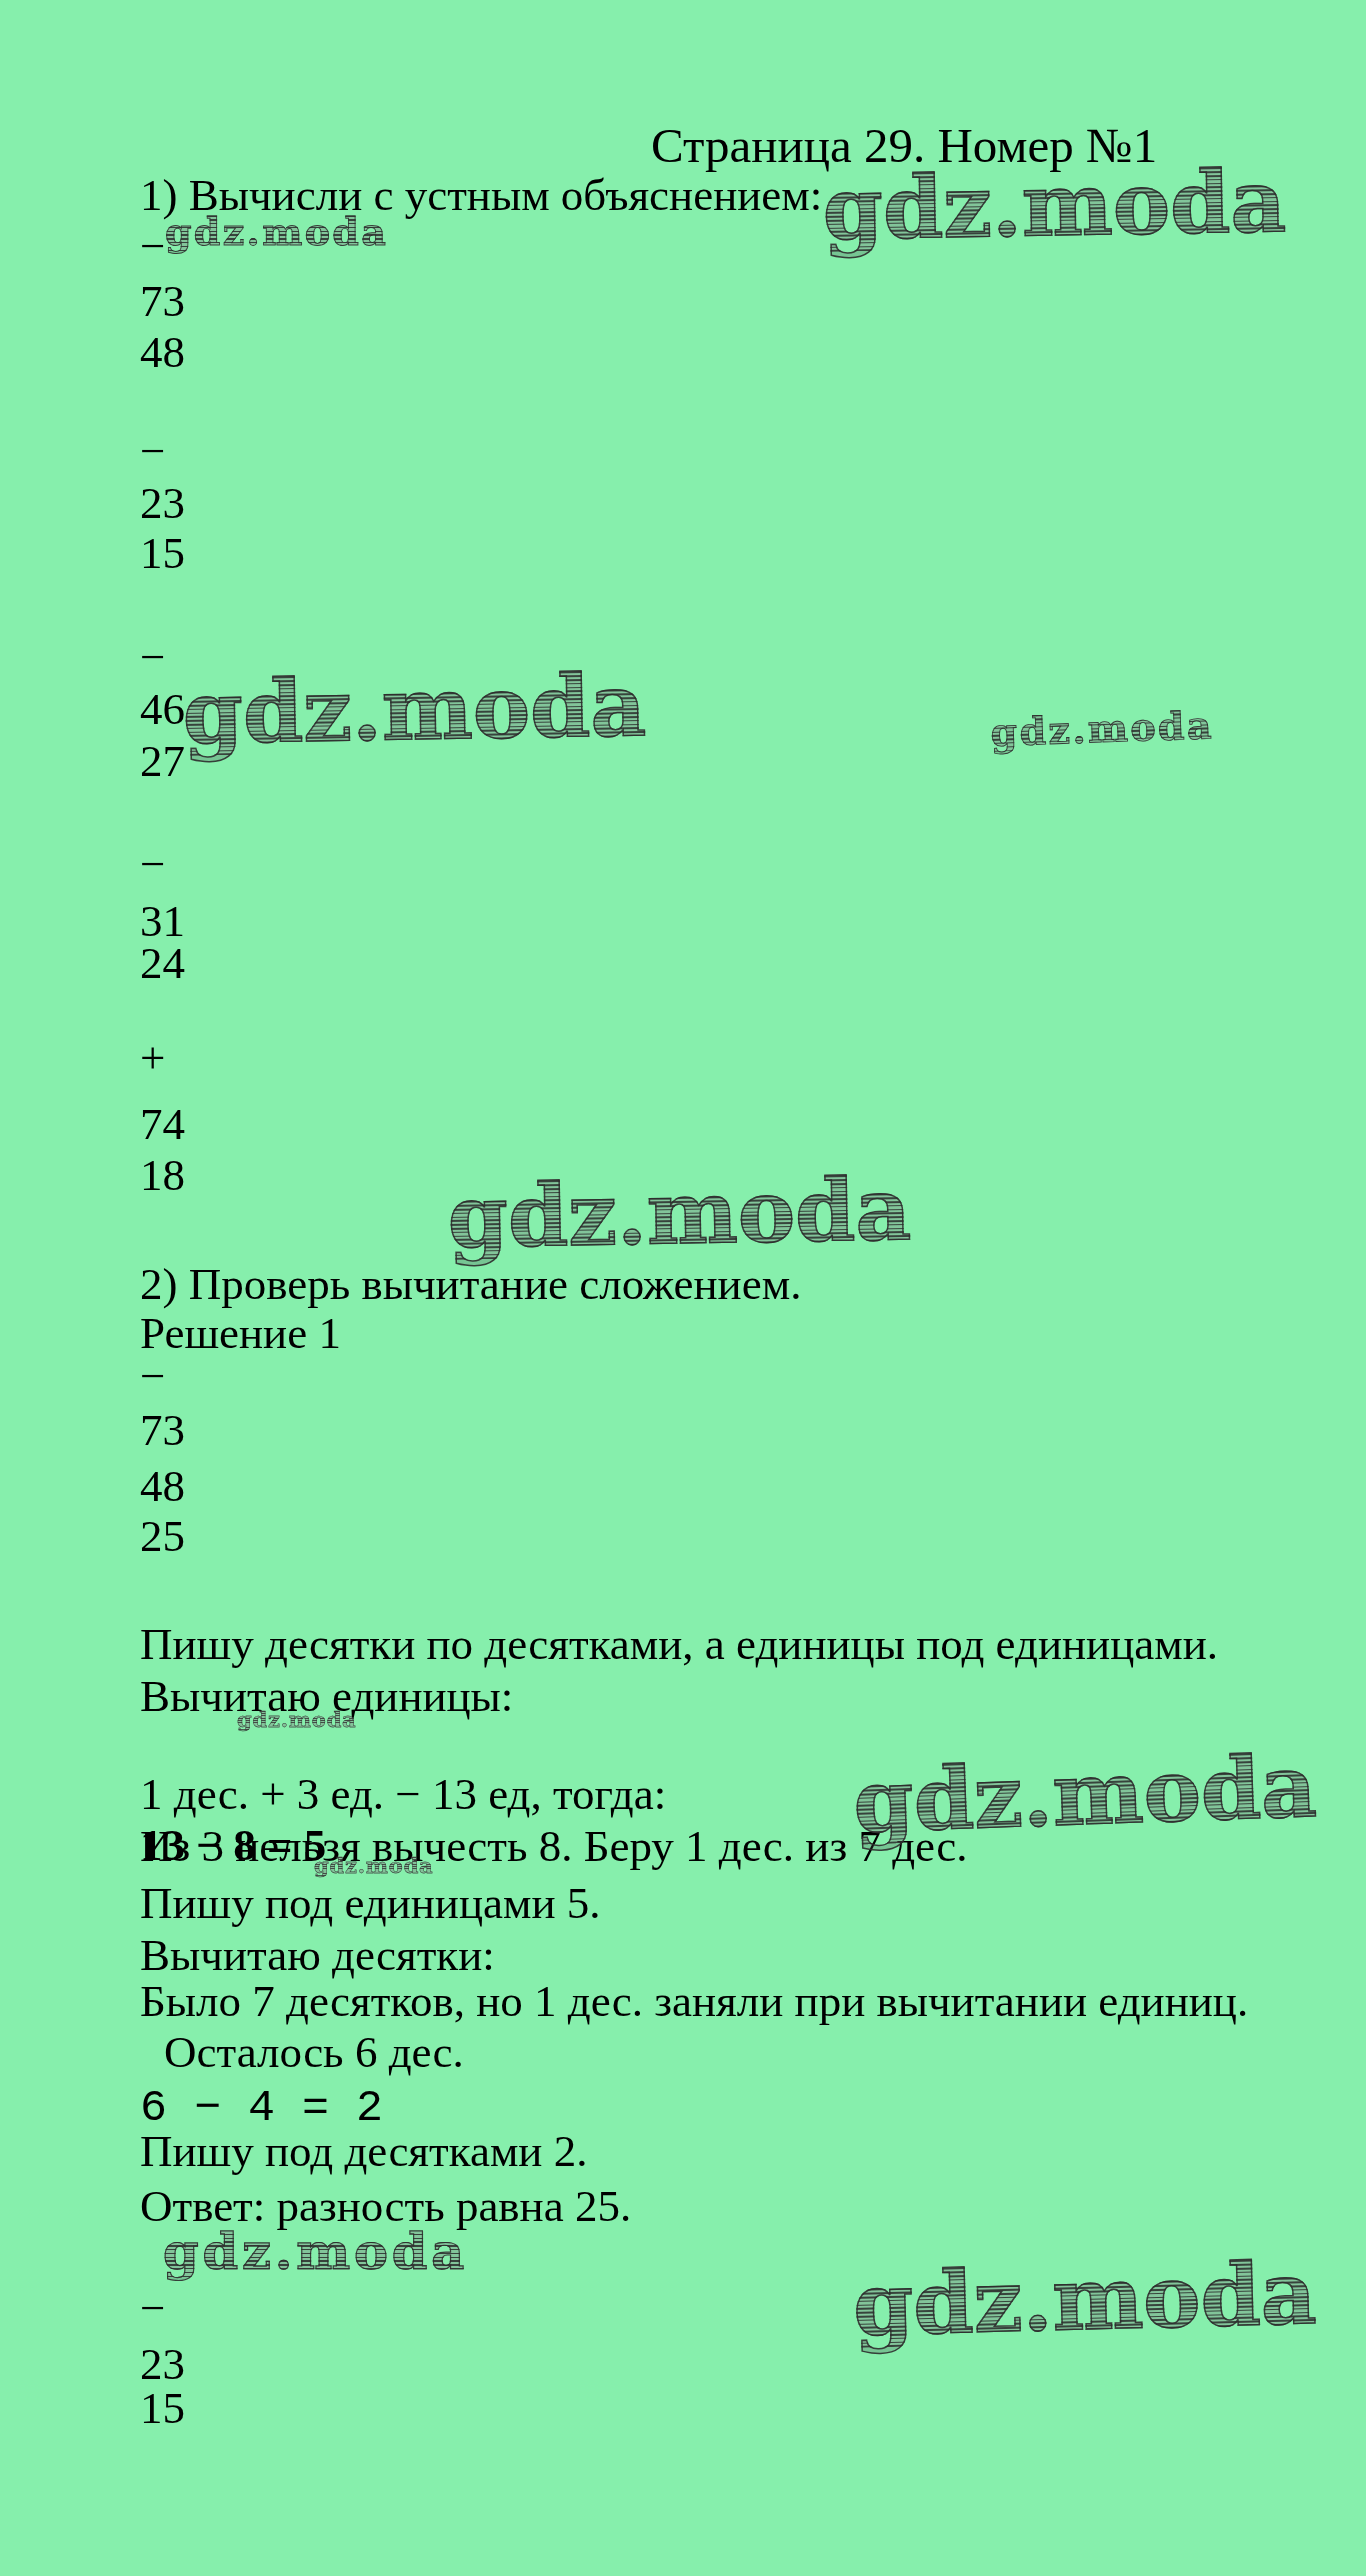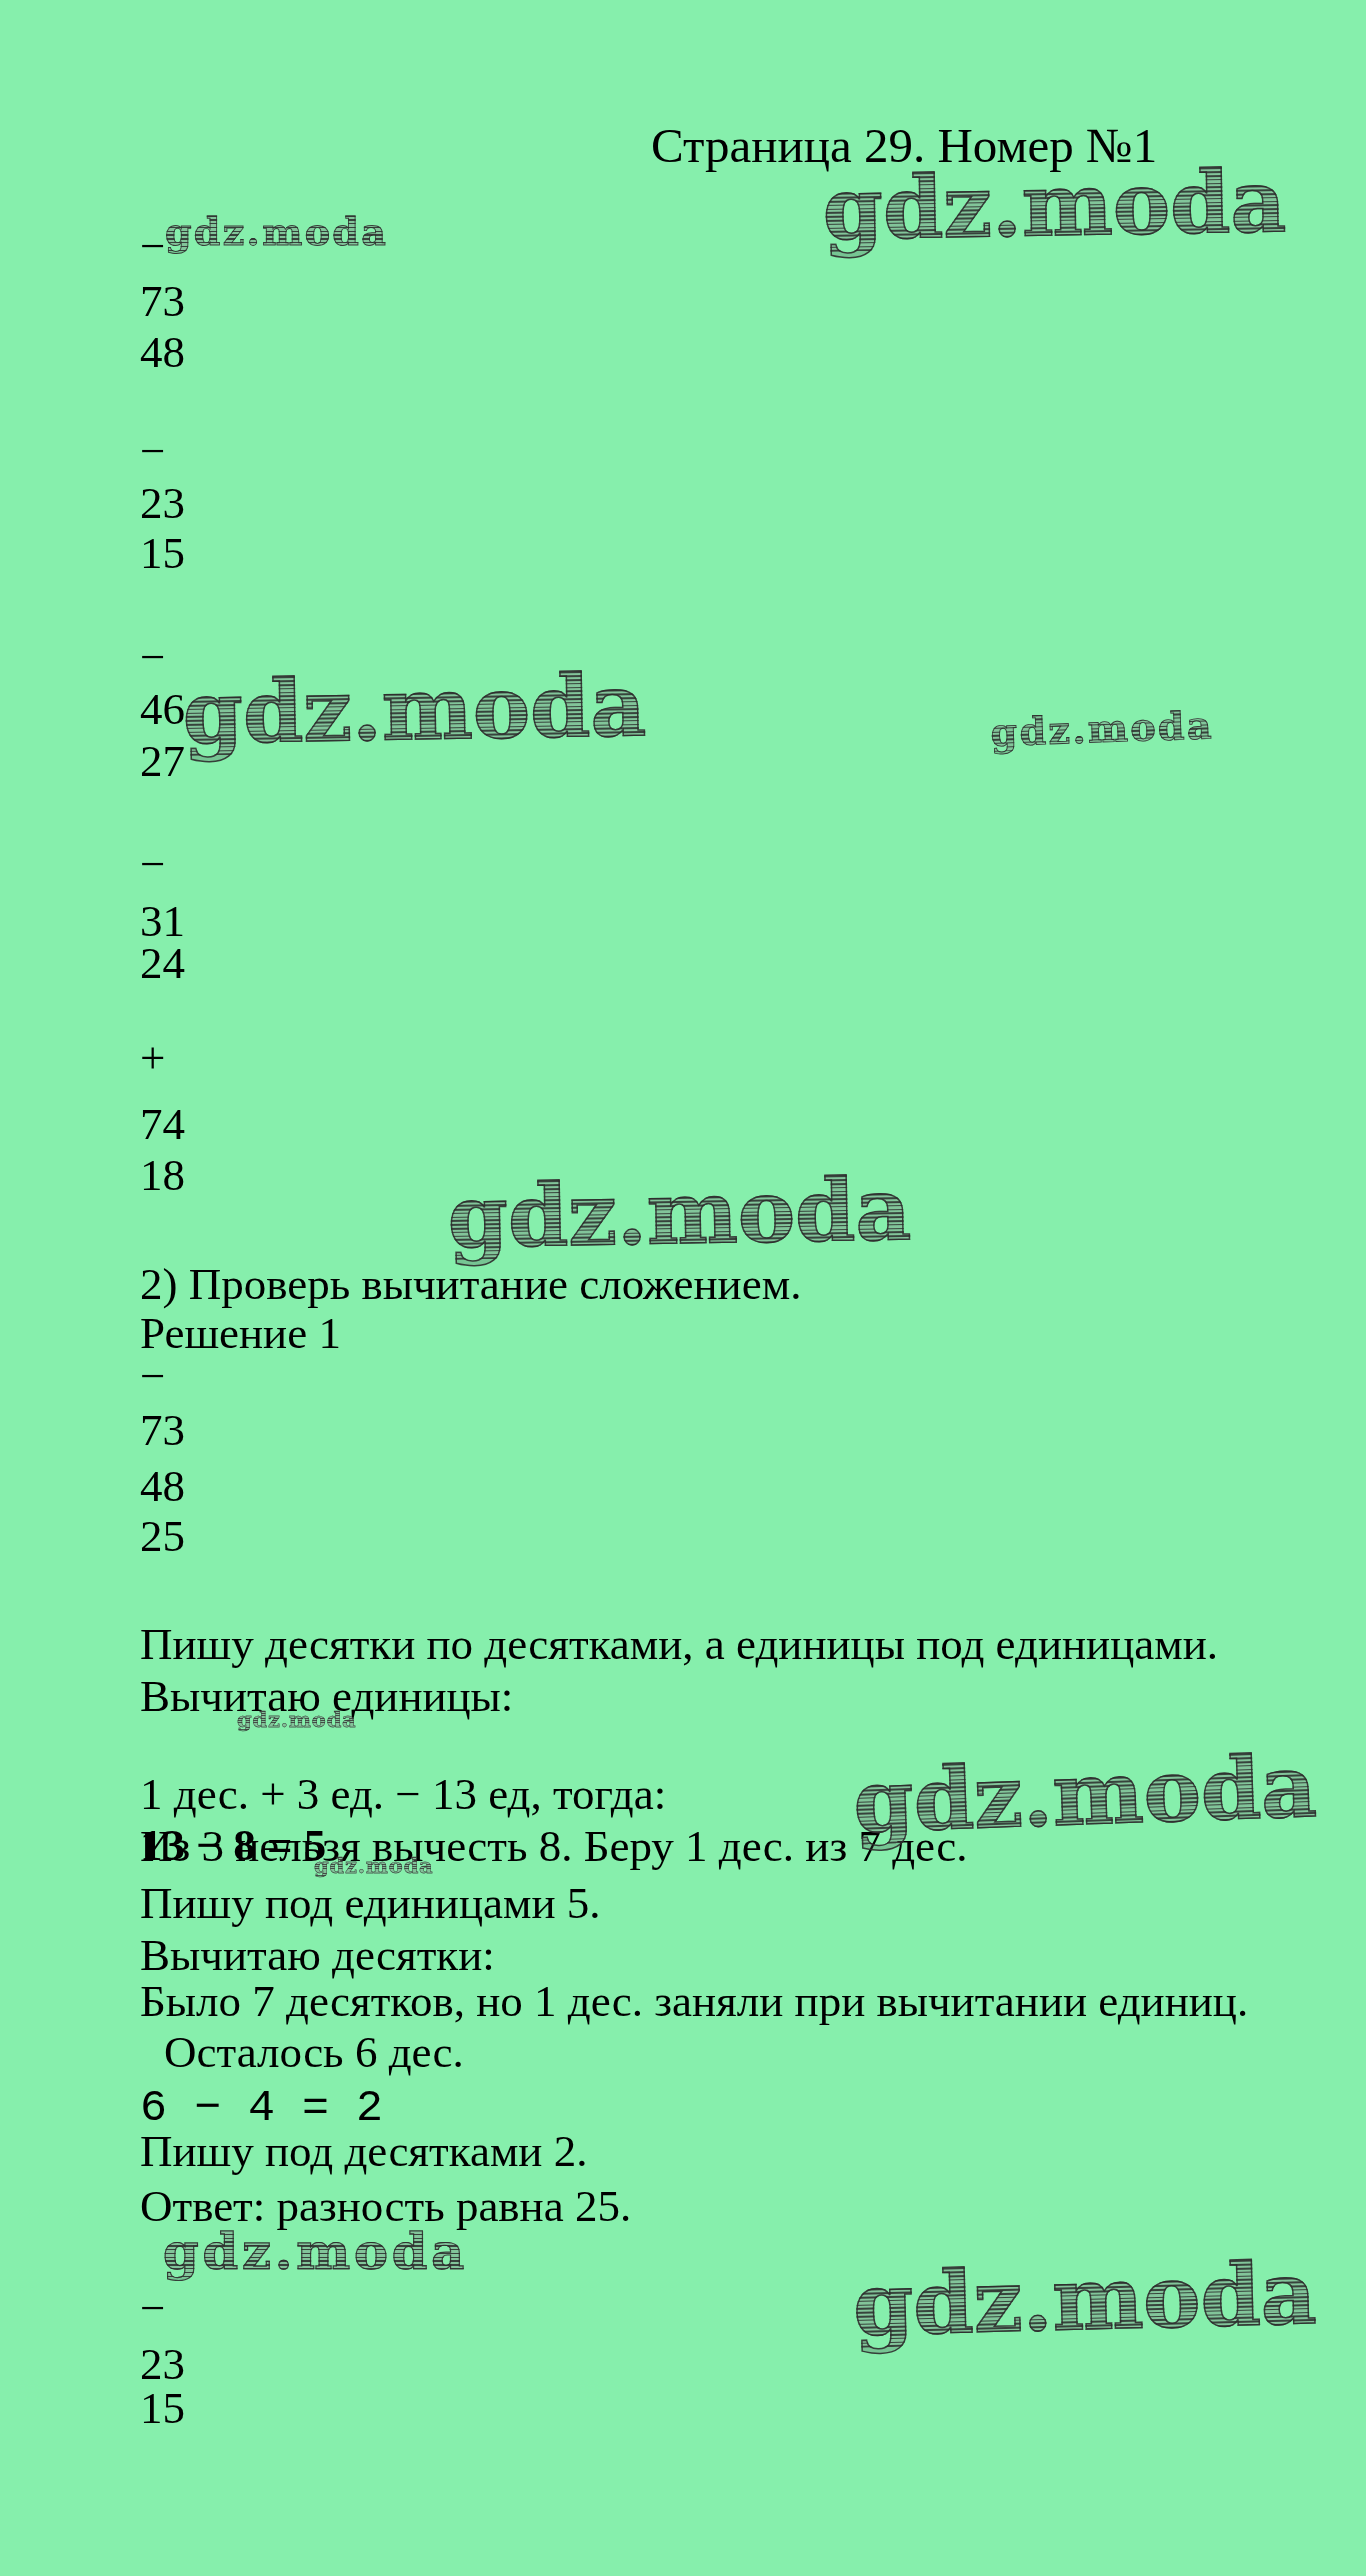--- a/index.html
+++ b/index.html
@@ -51,20 +51,21 @@
 </style>
 </head>
 <body>
 
 <div class="page">
 
   <div class="line title-line" style="left:651px; top:121px;">Страница 29. Номер №1</div>
 
   <div class="wm wm-big tilt-1" style="left:822px; top:166px;">gdz.moda</div>
 
+  <div class="line" style="left:140px; top:173px;">1) Вычисли с устным объяснением:</div>
 
   <div class="wm wm-small" style="left:165px; top:213px;">gdz.moda</div>
 
   <div>
     <div class="line" style="left:140px; top:224px;">−</div>
     <div class="line" style="left:140px; top:279px;">73</div>
     <div class="line" style="left:140px; top:330px;">48</div>
   </div>
 
   <div>

